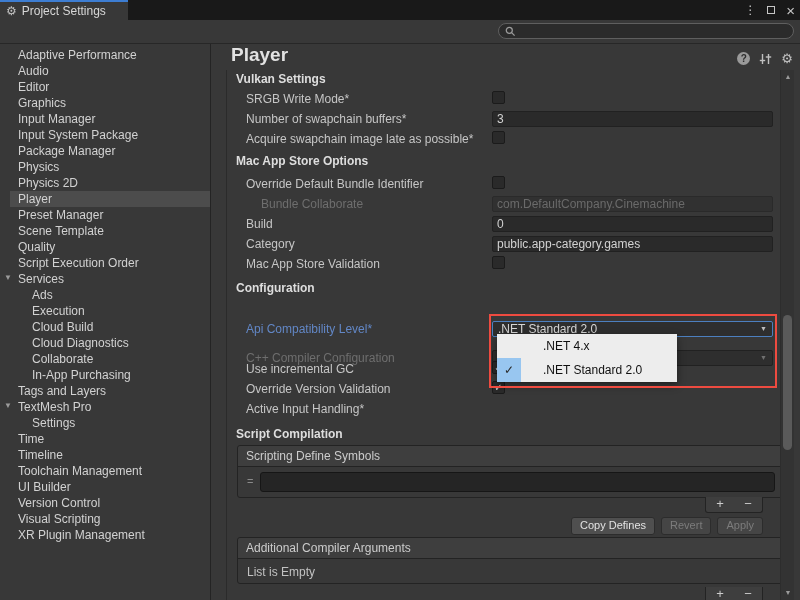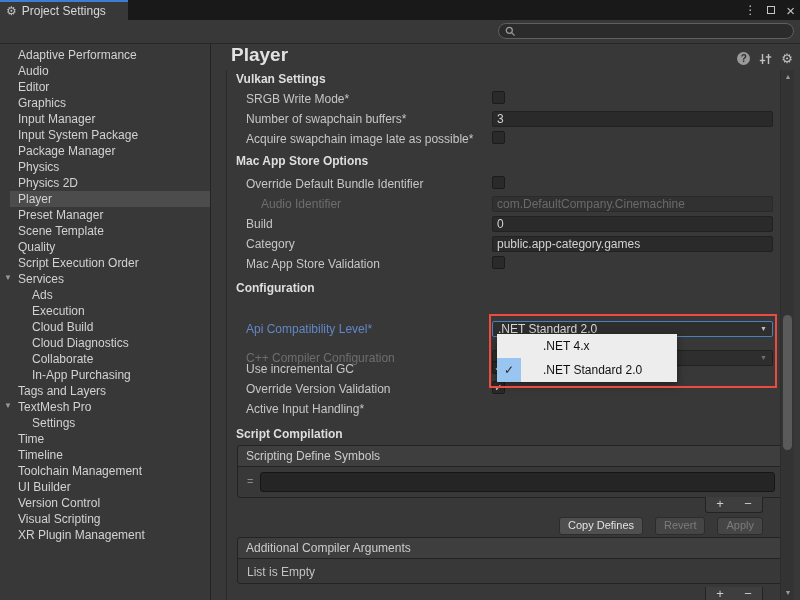--- a/index.html
+++ b/index.html
@@ -71,21 +71,21 @@
   .lbhead{height:20px;line-height:20px;padding-left:8px;background:#3e3e3e;border-bottom:1px solid #232323;
           color:#cccccc;border-radius:3px 3px 0 0}
   .lbbody{position:relative}
   .dragh{position:absolute;left:9px;top:8px;color:#8a8a8a;font-size:11px}
   .lbfield{position:absolute;left:22px;right:10px;top:5px;height:20px;background:#252525;border:1px solid #161616;border-radius:3px;box-sizing:border-box}
   .lbfoot{position:absolute;width:58px;height:16px;background:#3e3e3e;border:1px solid #232323;border-top:none;
           border-radius:0 0 3px 3px;box-sizing:border-box;display:flex}
   .lbfoot span{flex:1;text-align:center;line-height:14px;font-size:13px;color:#cccccc}
   .emptytxt{height:26px;line-height:26px;padding-left:9px;color:#c2c2c2}
   
-  .btnrow{position:absolute;right:37px;top:473px;display:flex;gap:12px}
+  .btnrow{position:absolute;right:37px;top:473px;display:flex;gap:6px}
   .btn{height:16px;line-height:15px;padding:0 8px;background:#4f4f4f;border:1px solid #2c2c2c;border-radius:3px;
        color:#e2e2e2;font-size:11px}
   .btn.dis{color:#7c7c7c;background:#454545}
   
   .sbar{position:absolute;right:6px;top:26px;bottom:0;width:14px;background:#333333;border-left:1px solid #2d2d2d;box-sizing:border-box}
   .sarrow{position:absolute;left:0;width:14px;text-align:center;font-size:7px;color:#9a9a9a;line-height:8px}
   .sthumb{position:absolute;left:2px;width:9px;top:245px;height:135px;background:#5a5a5a;border-radius:5px}
   svg{display:block}
 </style>
 </head>
@@ -184,21 +184,21 @@
   </div>
 
   <div class="prow" style="top:110px">
     <span class="sec">Mac App Store Options</span>
   </div>
   <div class="prow" style="top:132px">
     <span class="lbl">Override Default Bundle Identifier</span>
     <span class="chk"></span>
   </div>
   <div class="prow" style="top:152px">
-    <span class="lbl ind2 dis">Audio Identifier</span>
+    <span class="lbl ind2 dis">Bundle Collaborate</span>
     <div class="tfield dis"><span>com.DefaultCompany.Cinemachine</span></div>
   </div>
   <div class="prow" style="top:172px">
     <span class="lbl">Build</span>
     <div class="tfield"><span>0</span></div>
   </div>
   <div class="prow" style="top:192px">
     <span class="lbl">Category</span>
     <div class="tfield"><span>public.app-category.games</span></div>
   </div>

